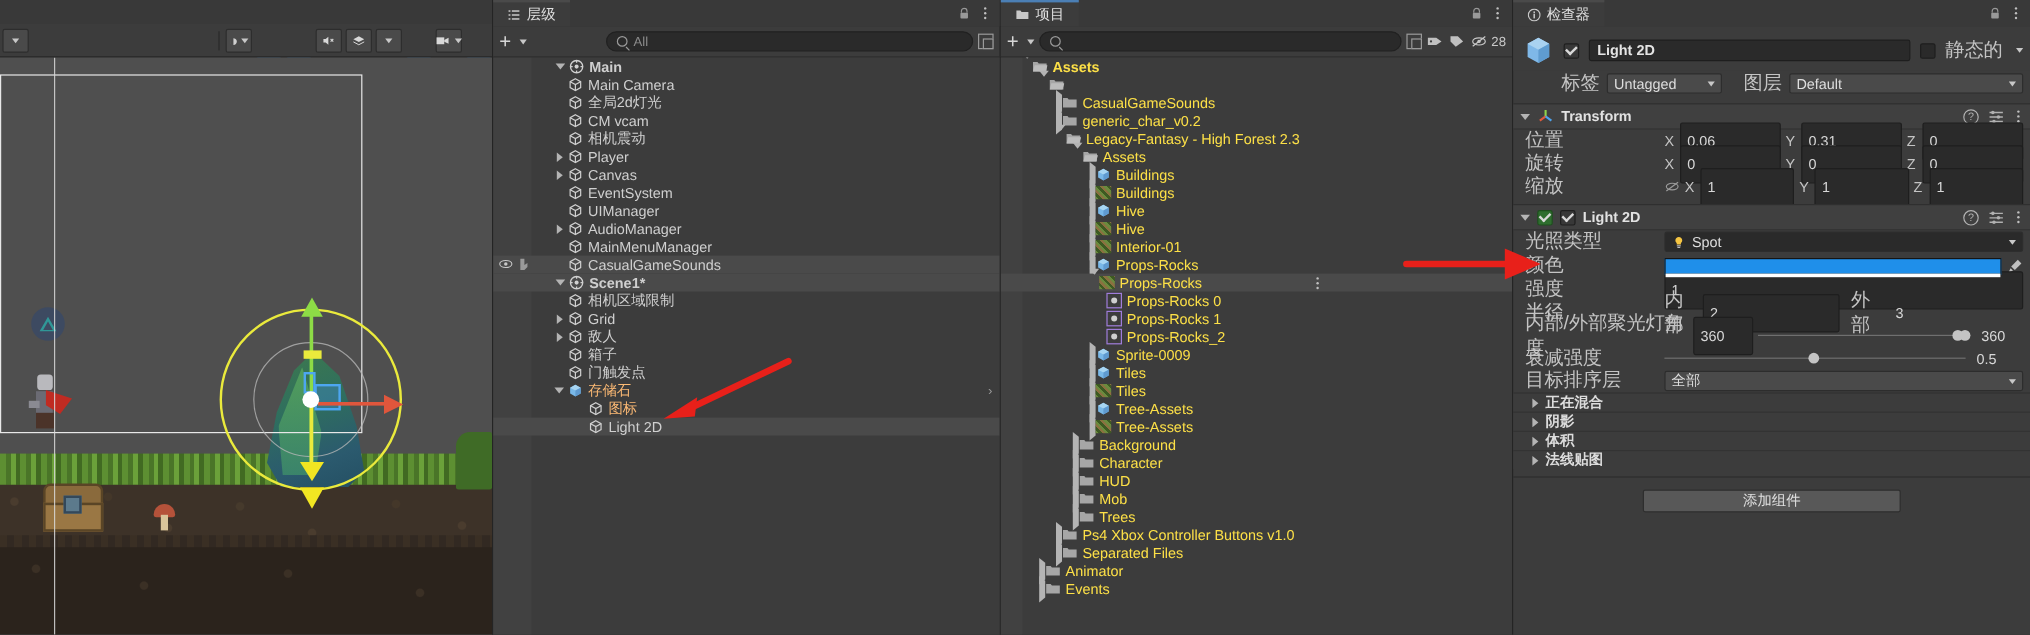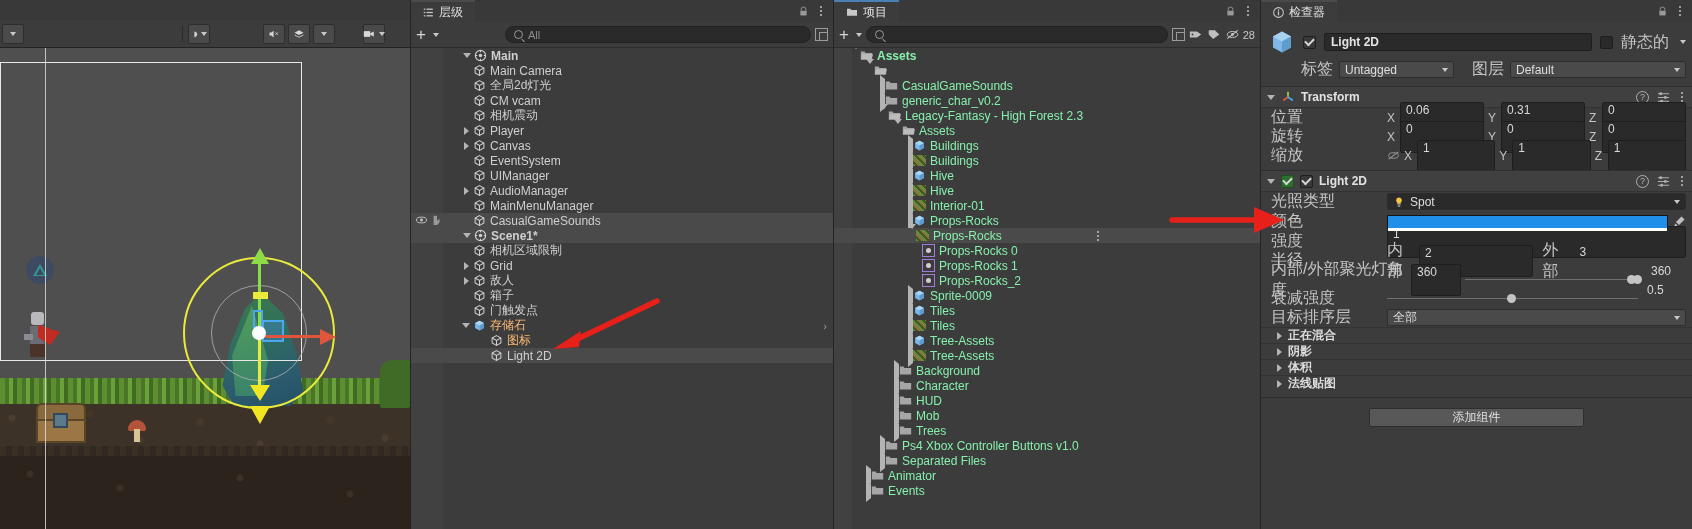--- a/index.html
+++ b/index.html
@@ -214,21 +214,21 @@
   .tw-r { width:0;height:0;border-top:4px solid transparent;border-bottom:4px solid transparent;border-left:5px solid #b4b4b4;}
   .tw-d { width:0;height:0;border-left:4px solid transparent;border-right:4px solid transparent;border-top:5px solid #b4b4b4;}
   svg.ic { width: 13px; height: 13px; flex:none; margin-right: 4px; }
   .blue-txt { color:#fdba74; }
   .eye-col { position:absolute; left: 4px; top:1px; display:flex; gap:3px; align-items:center; }
 
   
   .proj-panel { width: 427px; height: 529px; background: #383838; display:flex; flex-direction: column; border-left:1px solid #242424;}
   .proj-tree { flex:1; background:#3c3c3c; position:relative; overflow:hidden;}
   .prow {
-    height: 15px; display:flex; align-items:center; font-size:12px; color:#86efac;
+    height: 15px; display:flex; align-items:center; font-size:12px; color:#fde047;
     white-space:nowrap; position:relative;
   }
   .prow.hl { background:#4a4a4a; }
   .pgutter { position:absolute; left:0; top:0; width:18px; height:100%; background:#414141; }
   .spritepix { width:13px;height:11px;flex:none;margin-right:4px;
     background: repeating-linear-gradient(45deg,#6b8a3e 0 2px,#3d5a22 2px 4px, #8a7140 4px 6px);}
   .spr-icon { width:13px;height:13px;flex:none;margin-right:4px; border:1.5px solid #a07ddb; display:flex;align-items:center;justify-content:center;}
   .spr-icon i{width:5px;height:5px;background:#cfcfcf;border-radius:50%;display:block;}
   .arrow-r { position:absolute; right: 6px; color:#9a9a9a; font-size:11px;}
 
@@ -258,21 +258,21 @@
     height: 22px; background:#404040; border-top:1px solid #2f2f2f; border-bottom:1px solid #323232;
     display:flex;align-items:center; gap:6px; padding: 0 6px;
   }
   .sec-title { font-weight:bold; color:#e2e2e2; font-size:12px;}
   .sec-icons { margin-left:auto; display:flex; align-items:center; gap:8px; }
   .help-ic { width:13px;height:13px;border:1.3px solid #b0b0b0;border-radius:50%;display:flex;align-items:center;justify-content:center;font-size:9px;color:#b0b0b0;}
   .fieldrow { display:flex; align-items:center; height: 19px; padding: 0 6px 0 10px; gap: 4px;}
   .fieldrow .lbl { width: 112px; flex:none; }
   .numf {
     height: 32px; background:#2a2a2a; border:1px solid #1e1e1e; border-radius:2px;
-    display:flex; align-items:flex-start; padding:0 5px; font-size:12px; color:#d8d8d8; min-width: 30px;
+    display:flex; align-items:center; padding:0 5px; font-size:12px; color:#d8d8d8; min-width: 30px;
   }
   .axis { color:#c4c4c4; font-size:12px; width:9px; flex:none; }
   .colorbar { flex:1; height:14px; background:#1f8fea; border:1px solid #151515; position:relative;}
   .colorbar:after{content:'';position:absolute;left:0;bottom:-3px;width:100%;height:3px;background:#ffffff;}
   .eyedrop { width:14px;height:14px; flex:none; }
   .slider { flex:1; height: 14px; position:relative; display:flex;align-items:center;}
   .slider .track{width:100%;height:1.5px;background:#6f6f6f;}
   .slider .knob{position:absolute;width:9px;height:9px;border-radius:50%;background:#c4c4c4;}
   .foldrow {
     height: 16px; display:flex; align-items:center; gap:6px; padding-left: 16px;
@@ -947,21 +947,21 @@
       <div class="name-field">
         <span>Light 2D</span>
       </div>
       <div class="static-chk"></div>
       <span class="lbl">静态的</span>
       <span class="caret"></span>
     </div>
 
     <div class="insp-row2">
       <span class="lbl">标签</span>
-      <div class="dd" style="width:115px">
+      <div class="dd" style="width:96px">
         <span>Untagged</span>
           <span class="caret"></span>
       </div>
       <span class="lbl" style="margin-left:12px">图层</span>
       <div class="dd" style="flex:1">
         <span>Default</span>
           <span class="caret"></span>
       </div>
     </div>
 

